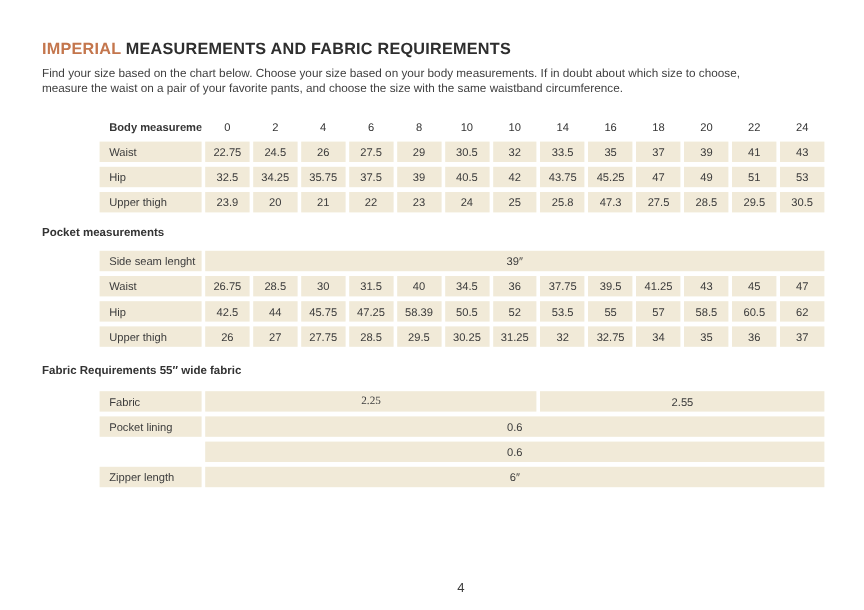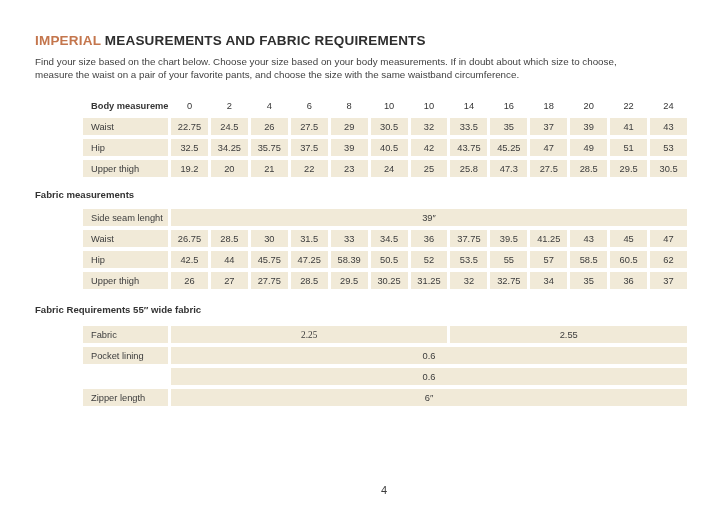--- a/index.html
+++ b/index.html
@@ -98,49 +98,49 @@
         <div class="cell">42</div>
         <div class="cell">43.75</div>
         <div class="cell">45.25</div>
         <div class="cell">47</div>
         <div class="cell">49</div>
         <div class="cell">51</div>
         <div class="cell">53</div>
       </div>
       <div class="row">
         <div class="cell label">Upper thigh</div>
-        <div class="cell">19.2</div>
+        <div class="cell">23.9</div>
         <div class="cell">20</div>
         <div class="cell">21</div>
         <div class="cell">22</div>
         <div class="cell">23</div>
         <div class="cell">24</div>
         <div class="cell">25</div>
         <div class="cell">25.8</div>
         <div class="cell">47.3</div>
         <div class="cell">27.5</div>
         <div class="cell">28.5</div>
         <div class="cell">29.5</div>
         <div class="cell">30.5</div>
       </div>
     </div>
 
-  <div class="section-hdr hdr-garment">Fabric measurements</div>
+  <div class="section-hdr hdr-garment">Pocket measurements</div>
   <div class="tbl tbl-garment" id="tbl-garment">
       <div class="row">
         <div class="cell label">Side seam lenght</div>
         <div class="cell span-all">39″</div>
       </div>
       <div class="row">
         <div class="cell label">Waist</div>
         <div class="cell">26.75</div>
         <div class="cell">28.5</div>
         <div class="cell">30</div>
         <div class="cell">31.5</div>
-        <div class="cell">33</div>
+        <div class="cell">40</div>
         <div class="cell">34.5</div>
         <div class="cell">36</div>
         <div class="cell">37.75</div>
         <div class="cell">39.5</div>
         <div class="cell">41.25</div>
         <div class="cell">43</div>
         <div class="cell">45</div>
         <div class="cell">47</div>
       </div>
       <div class="row">

